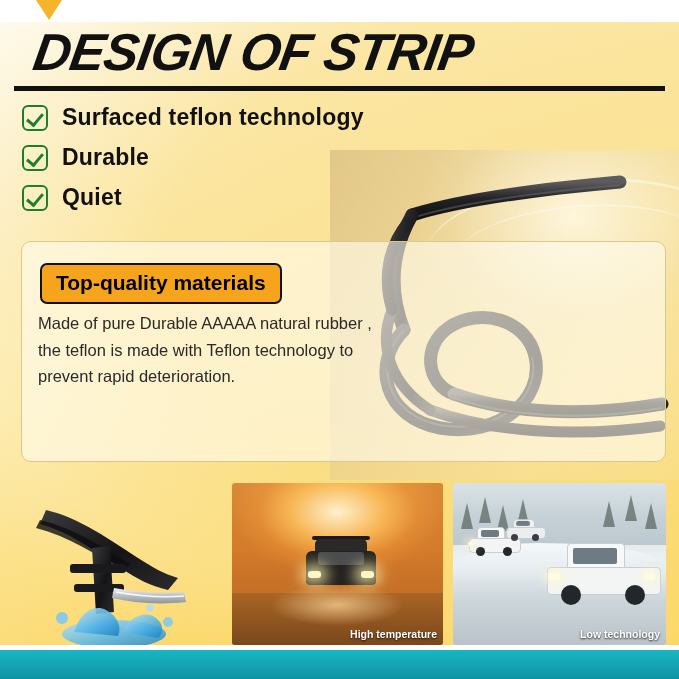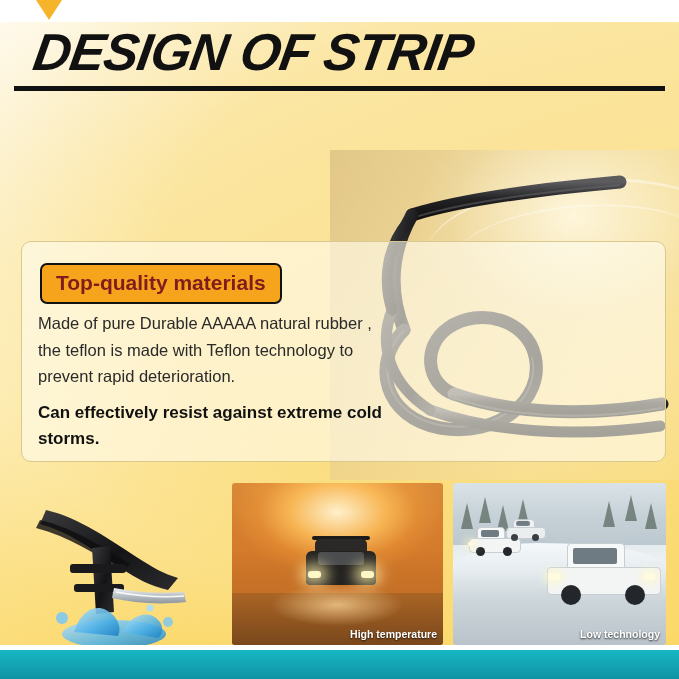--- a/index.html
+++ b/index.html
@@ -75,21 +75,21 @@
   .card{
     position:absolute;left:21px;top:241px;width:645px;height:221px;
     border:1.5px solid #d9c98f;border-radius:10px;
     background:rgba(255,252,238,0.62);
     box-sizing:border-box;
   }
   .badge{
     position:absolute;left:40px;top:263px;
     background:#f7a41d;border:2px solid #111;border-radius:7px;
     padding:6px 14px 7px 14px;
-    font-size:21px;font-weight:bold;color:#7f1d1d;
+    font-size:21px;font-weight:bold;color:#000000;
     font-family:"Liberation Sans", sans-serif;
   }
   .body-text{
     position:absolute;left:38px;top:310px;width:360px;
     font-size:16.5px;line-height:1.62;color:#2a2a2a;
     font-family:"Liberation Sans", sans-serif;
   }
   .body-strong{
     position:absolute;left:38px;top:400px;width:360px;
     font-size:17px;line-height:1.55;color:#111;font-weight:bold;
@@ -159,20 +159,34 @@
 <body>
 
 <div id="page">
 
   <div class="top-strip"></div>
   <div class="tri"></div>
 
   <div class="title">DESIGN OF STRIP</div>
   <div class="title-rule"></div>
 
+  <div class="bullets">
+    <div class="bullet">
+      <span class="chk"></span>
+      <span class="bullet-text">Surfaced teflon technology</span>
+    </div>
+    <div class="bullet">
+      <span class="chk"></span>
+      <span class="bullet-text">Durable</span>
+    </div>
+    <div class="bullet">
+      <span class="chk"></span>
+      <span class="bullet-text">Quiet</span>
+    </div>
+  </div>
 
   <div class="photo-bg"></div>
   <div class="photo-arc"></div>
   <div class="photo-arc2"></div>
 
   <div class="strip-wrap">
     <svg width="349" height="320" viewBox="0 0 349 320">
       <defs>
         <linearGradient id="rub" x1="0" y1="0" x2="1" y2="1">
           <stop offset="0%" stop-color="#4a4a4c"></stop>
@@ -201,21 +215,20 @@
 
       <path d="M100,250 C160,272 245,278 330,266" stroke="url(#rub2)" stroke-width="11" fill="none" stroke-linecap="round"></path>
       <path d="M62,150 C48,186 60,224 100,250" stroke="url(#rub)" stroke-width="11" fill="none" stroke-linecap="round"></path>
       <path d="M62,150 C52,118 58,86 78,62" stroke="url(#rub)" stroke-width="11" fill="none" stroke-linecap="round"></path>
     </svg>
   </div>
 
   <div class="card"></div>
   <div class="badge">Top-quality materials</div>
   <div class="body-text">Made of pure Durable AAAAA natural rubber , the teflon is made with Teflon technology to prevent rapid deterioration.</div>
-  <div class="body-strong">Can effectively resist against extreme cold storms.</div>
 
   <div class="prod">
     <svg width="200" height="160" viewBox="0 0 200 160">
       <defs>
         <linearGradient id="blk" x1="0" y1="0" x2="1" y2="1">
           <stop offset="0%" stop-color="#3b3b3d"></stop>
           <stop offset="55%" stop-color="#141416"></stop>
           <stop offset="100%" stop-color="#2c2c2e"></stop>
         </linearGradient>
         <linearGradient id="steel" x1="0" y1="0" x2="0" y2="1">

